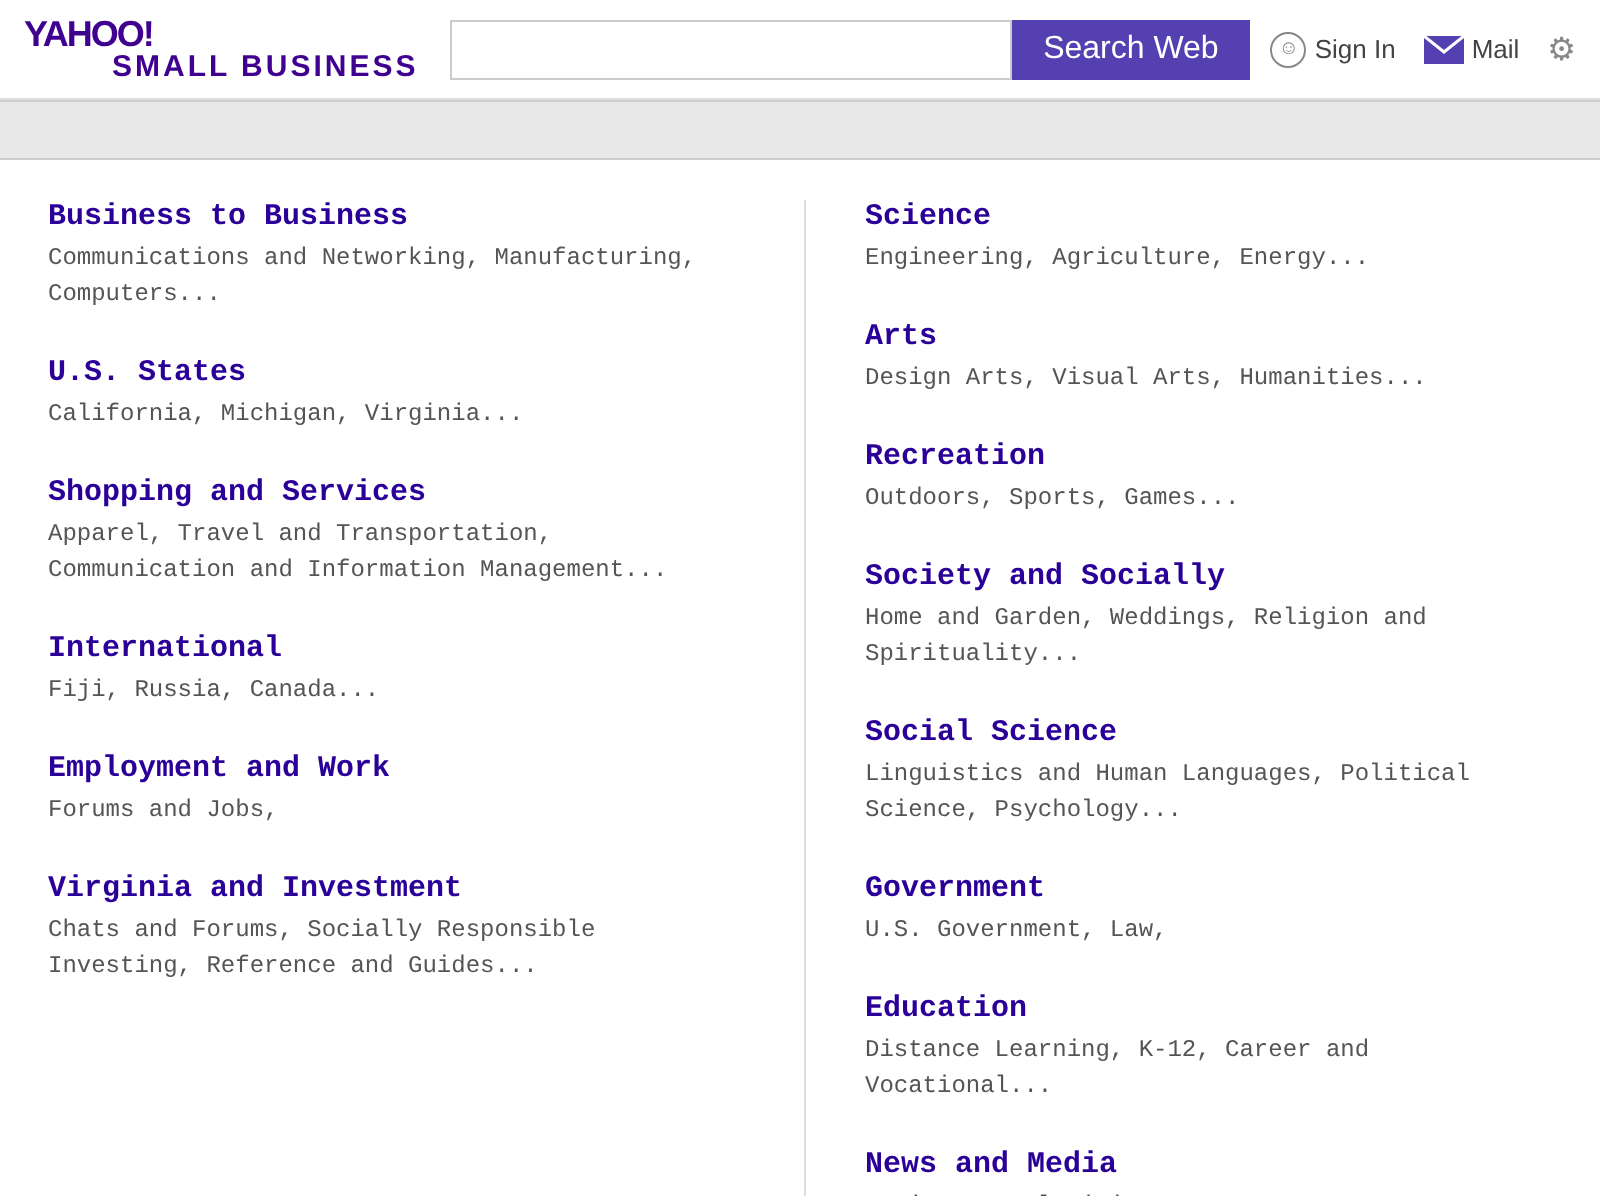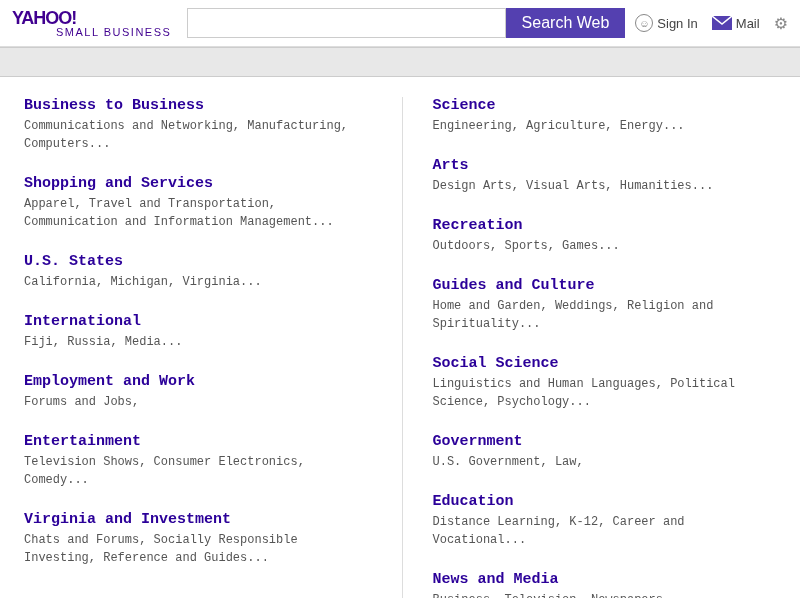--- a/index.html
+++ b/index.html
@@ -21,24 +21,24 @@
       margin-right: 6px;
     }
     #logo-yahoo {
       font-size: 18px;
       font-weight: 700;
       color: #400090;
       font-family: 'Arial Black', Arial, sans-serif;
       letter-spacing: -1px;
     }
     #logo-sub {
-      font-size: 11px;
+      font-size: 15px;
       color: #400090;
       letter-spacing: 1.5px;
-      font-weight: normal;
+      font-weight: bold;
       text-transform: uppercase;
       padding-left: 44px;
     }
     #search-bar {
       display: flex;
       flex: 1;
       max-width: 460px;
       align-items: center;
     }
     #search-input {
@@ -157,59 +157,55 @@
 
 <div id="separator"></div>
 
 <div id="main">
   <div id="col-left">
       <div class="category-block">
         <a class="category-title">Business to Business</a>
         <div class="category-desc">Communications and Networking, Manufacturing, Computers...</div>
       </div>
       <div class="category-block">
+        <a class="category-title">U.S. States</a>
+        <div class="category-desc">California, Michigan, Virginia...</div>
+      </div>
+      <div class="category-block">
         <a class="category-title">Shopping and Services</a>
         <div class="category-desc">Apparel, Travel and Transportation, Communication and Information Management...</div>
       </div>
       <div class="category-block">
-        <a class="category-title">U.S. States</a>
-        <div class="category-desc">California, Michigan, Virginia...</div>
-      </div>
-      <div class="category-block">
         <a class="category-title">International</a>
-        <div class="category-desc">Fiji, Russia, Media...</div>
+        <div class="category-desc">Fiji, Russia, Canada...</div>
       </div>
       <div class="category-block">
         <a class="category-title">Employment and Work</a>
         <div class="category-desc">Forums and Jobs,</div>
       </div>
       <div class="category-block">
-        <a class="category-title">Entertainment</a>
-        <div class="category-desc">Television Shows, Consumer Electronics, Comedy...</div>
-      </div>
-      <div class="category-block">
         <a class="category-title">Virginia and Investment</a>
         <div class="category-desc">Chats and Forums, Socially Responsible Investing, Reference and Guides...</div>
       </div>
     </div>
   <div id="col-right">
       <div class="category-block">
         <a class="category-title">Science</a>
         <div class="category-desc">Engineering, Agriculture, Energy...</div>
       </div>
       <div class="category-block">
         <a class="category-title">Arts</a>
         <div class="category-desc">Design Arts, Visual Arts, Humanities...</div>
       </div>
       <div class="category-block">
         <a class="category-title">Recreation</a>
         <div class="category-desc">Outdoors, Sports, Games...</div>
       </div>
       <div class="category-block">
-        <a class="category-title">Guides and Culture</a>
+        <a class="category-title">Society and Socially</a>
         <div class="category-desc">Home and Garden, Weddings, Religion and Spirituality...</div>
       </div>
       <div class="category-block">
         <a class="category-title">Social Science</a>
         <div class="category-desc">Linguistics and Human Languages, Political Science, Psychology...</div>
       </div>
       <div class="category-block">
         <a class="category-title">Government</a>
         <div class="category-desc">U.S. Government, Law,</div>
       </div>

